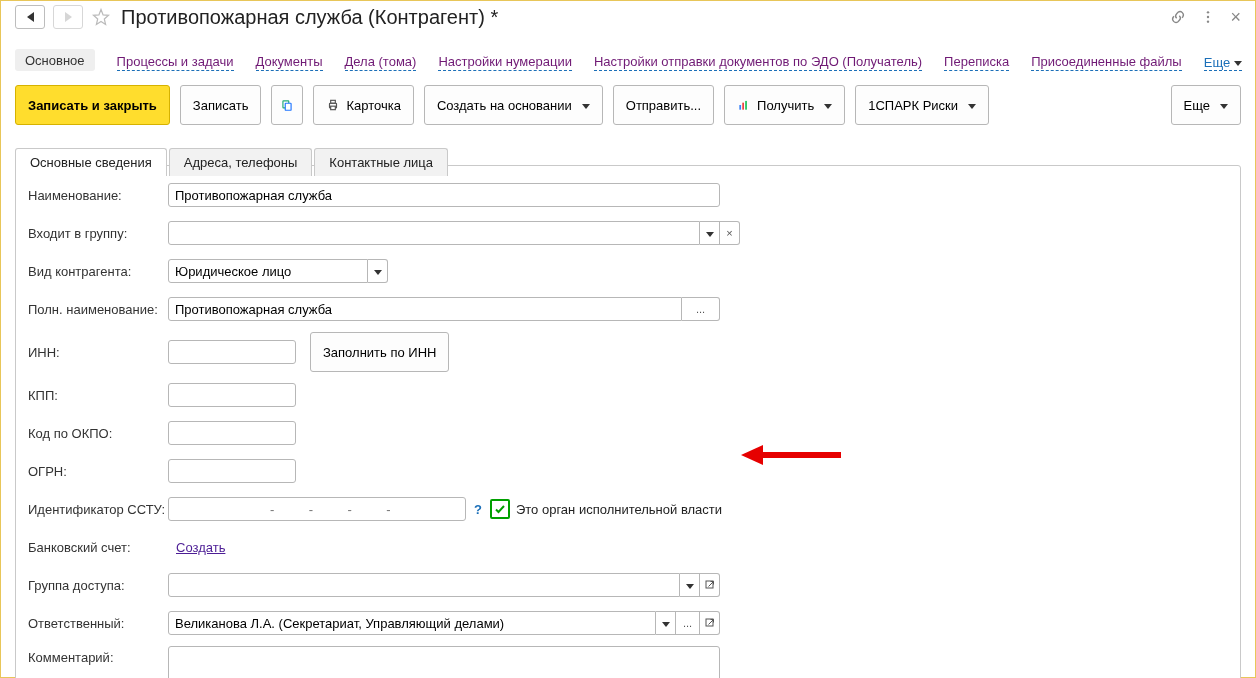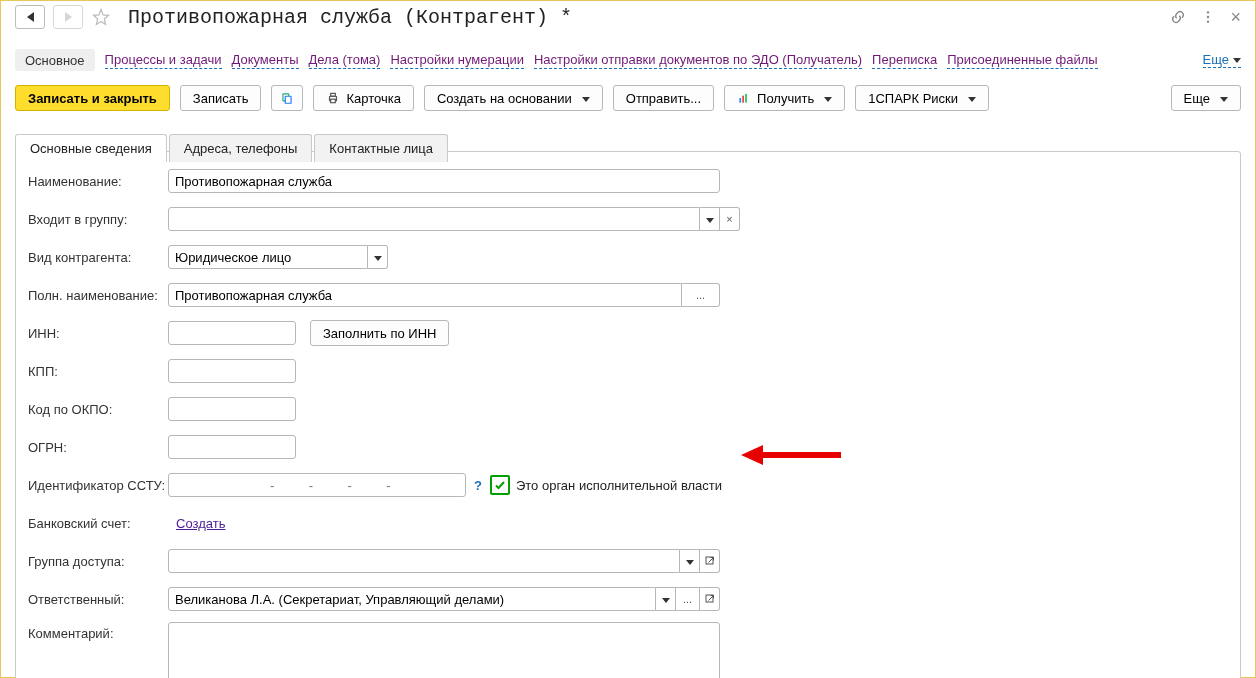--- a/index.html
+++ b/index.html
@@ -46,40 +46,39 @@
   .arrow {
     width: 0; height: 0;
     border-top: 5px solid transparent;
     border-bottom: 5px solid transparent;
   }
   .arrow.left { border-right: 7px solid #333; }
   .arrow.right { border-left: 7px solid #bbb; }
   .star-icon svg { width: 20px; height: 20px; display:block; }
   .title-text {
     font-size: 20px;
-    margin-left: 9px;
+    margin-left: 2px;
     flex: none;
-    font-family: Liberation Mono, monospace;
   }
   .title-right {
     margin-left: auto;
     display: flex;
     align-items: center;
     gap: 14px;
     padding-right: 4px;
   }
   .title-right svg { width: 16px; height: 16px; display:block; }
   .close-x { font-size: 18px; color:#888; line-height: 1; }
 
   
   .section-tabs {
     display: flex;
-    align-items: center;
+    align-items: flex-end;
     padding: 14px 14px 10px 14px;
-    gap: 10px;
+    gap: 22px;
   }
   .section-tab {
     color: #701a75;
     text-decoration: none;
     border-bottom: 1px dashed #1b6fb8;
     padding-bottom: 1px;
     cursor: pointer;
     white-space: nowrap;
   }
   .section-tab.active {
@@ -107,21 +106,21 @@
   }
 
   
   .toolbar {
     display: flex;
     align-items: center;
     padding: 4px 14px 12px 14px;
     gap: 10px;
   }
   .btn {
-    height: 26px;
+    height: 40px;
     padding: 0 12px;
     border: 1px solid #b7b7b7;
     border-radius: 3px;
     background: #fdfdfd;
     cursor: pointer;
     display: inline-flex;
     align-items: center;
     gap: 6px;
     font-size: 13px;
     white-space: nowrap;

